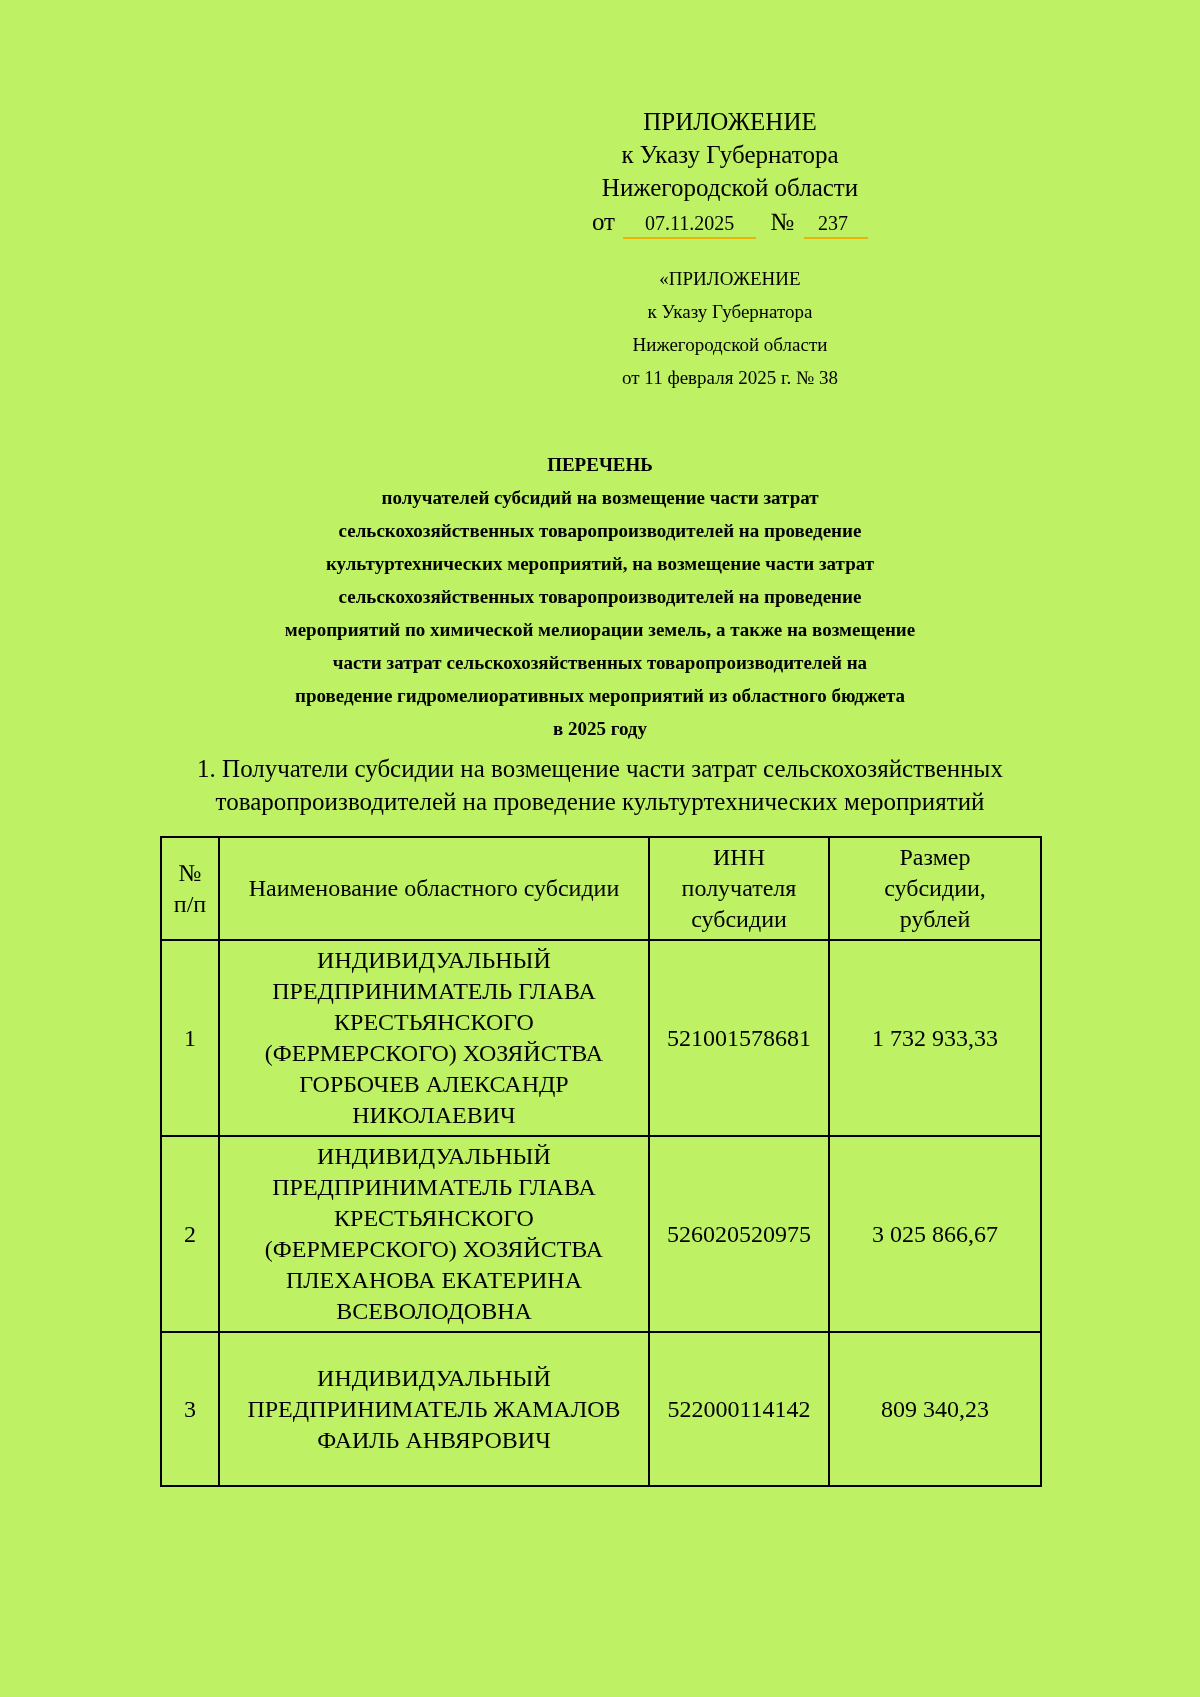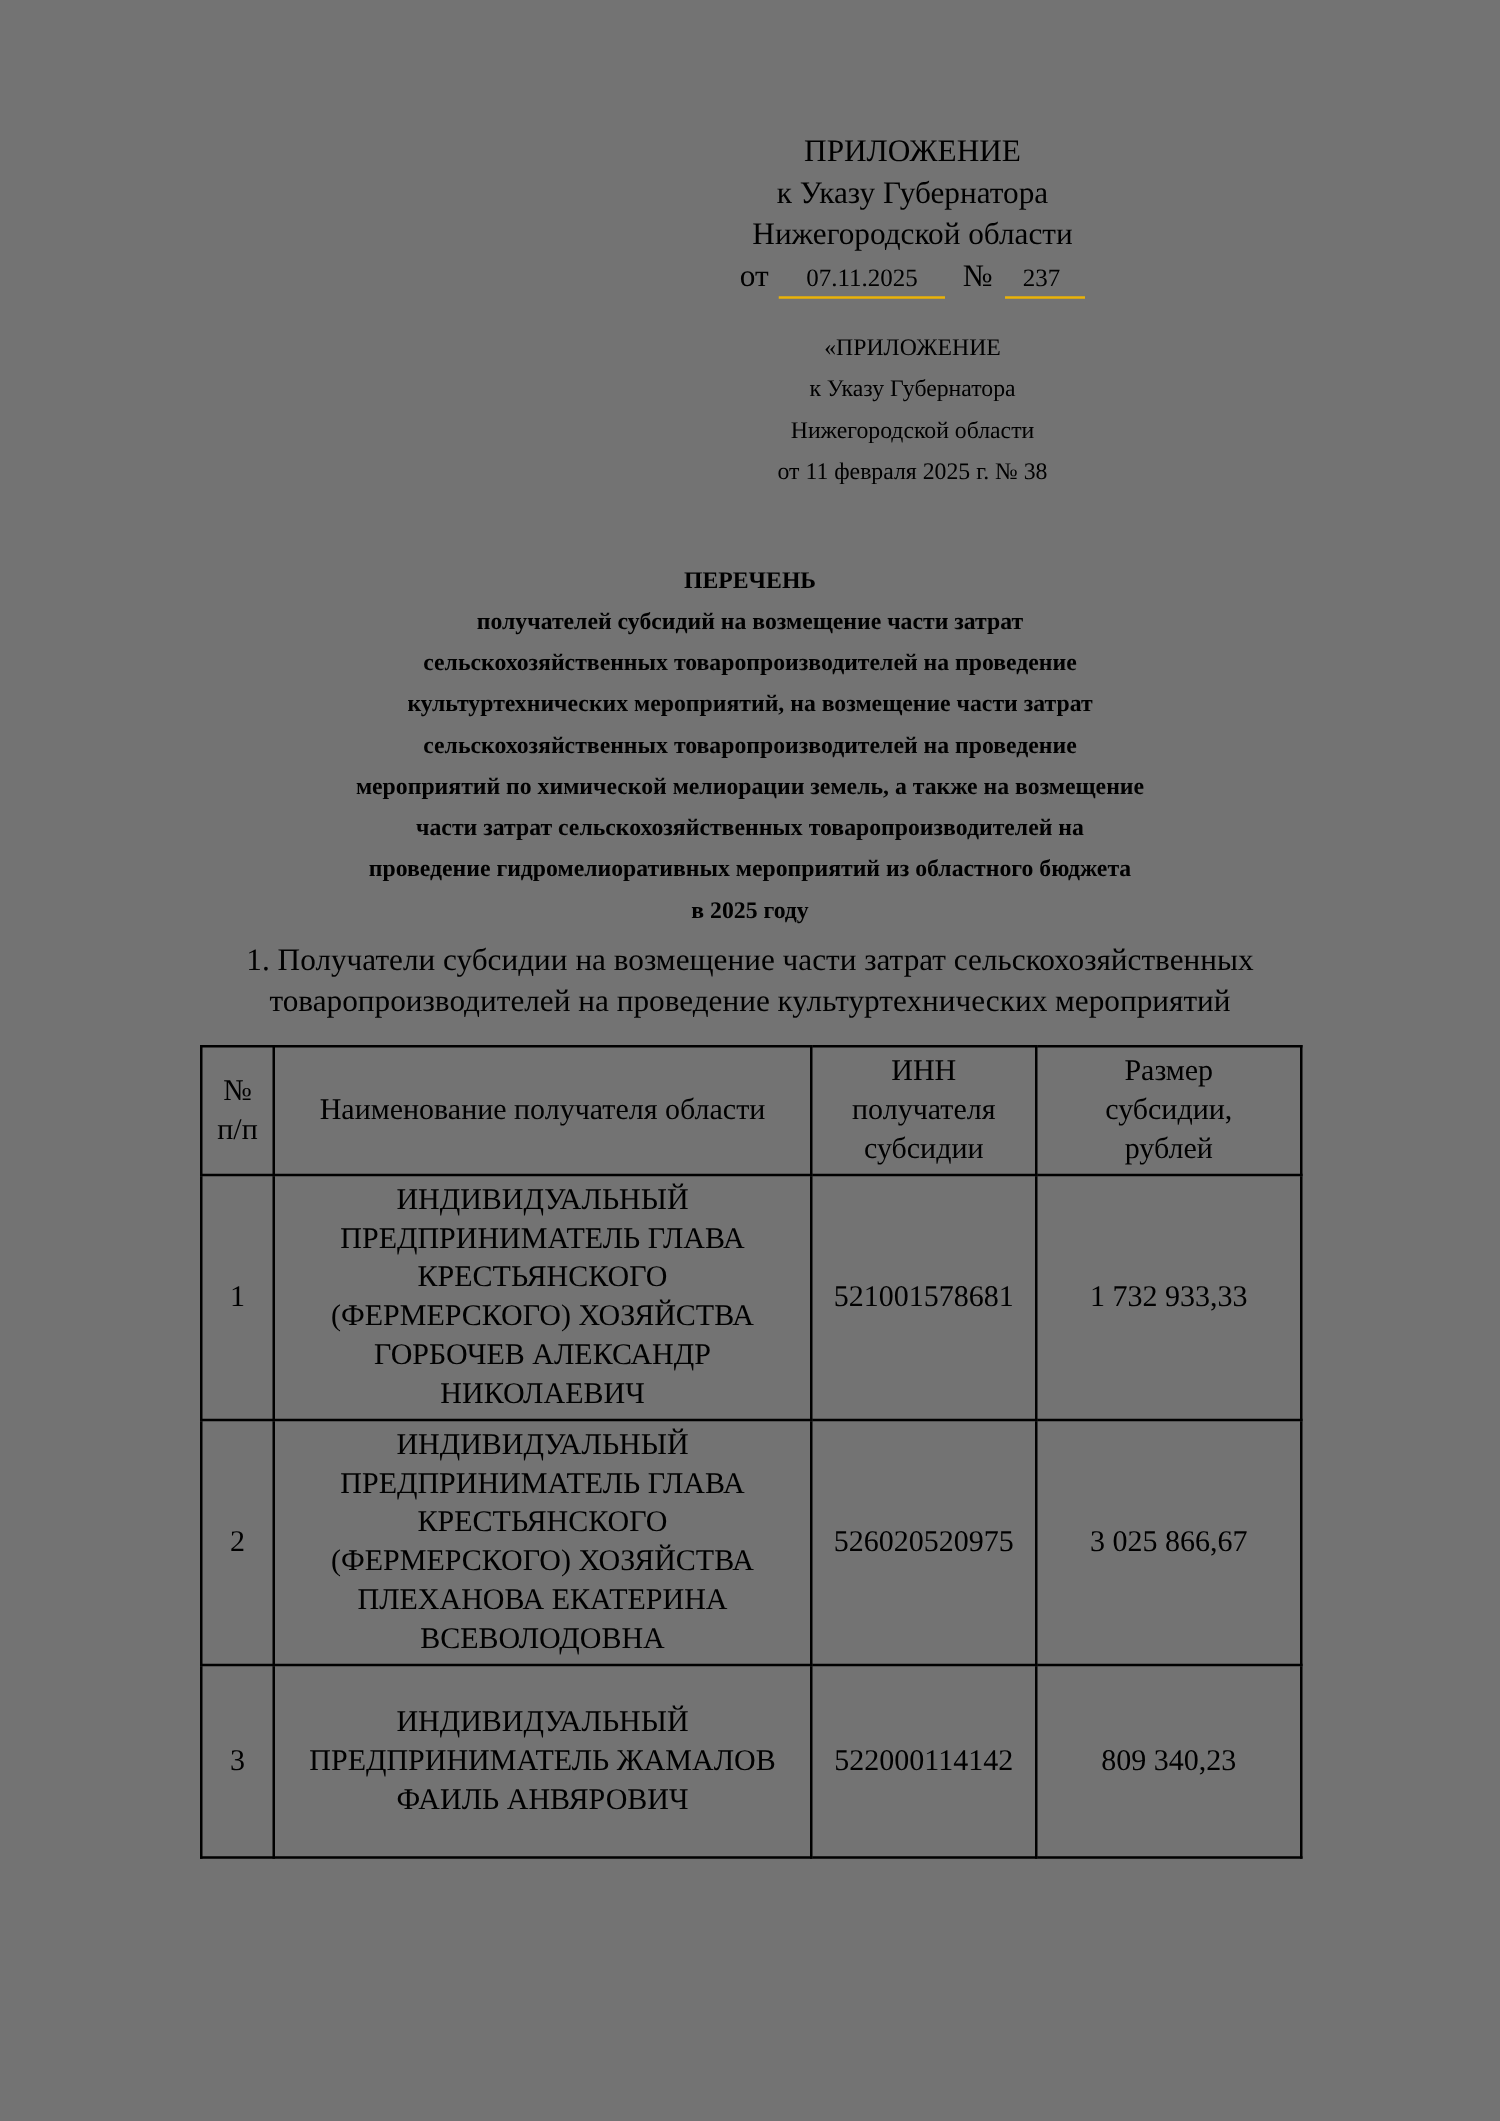--- a/index.html
+++ b/index.html
@@ -10,21 +10,21 @@
   body {
     width: 1200px;
     height: 1697px;
     font-family: "Liberation Serif", "DejaVu Serif", serif;
     color: #000000;
   }
   .page {
     position: relative;
     width: 1200px;
     height: 1697px;
-    background: #737373;
+    background: #bef264;
     overflow: hidden;
   }
   
   .stamp {
     position: absolute;
     top: 105px;
     left: 545px;
     width: 370px;
     text-align: center;
     font-size: 25px;
@@ -145,21 +145,21 @@
     <colgroup>
       <col class="c-num">
       <col class="c-name">
       <col class="c-inn">
       <col class="c-amount">
     </colgroup>
     <thead>
       <tr class="hdr">
         <th class="h-pre">№
 п/п</th>
-        <th>Наименование получателя области</th>
+        <th>Наименование областного субсидии</th>
         <th class="h-pre">ИНН
 получателя
 субсидии</th>
         <th class="h-pre">Размер
 субсидии,
 рублей</th>
       </tr>
     </thead>
     <tbody>
       <tr class="r1">

